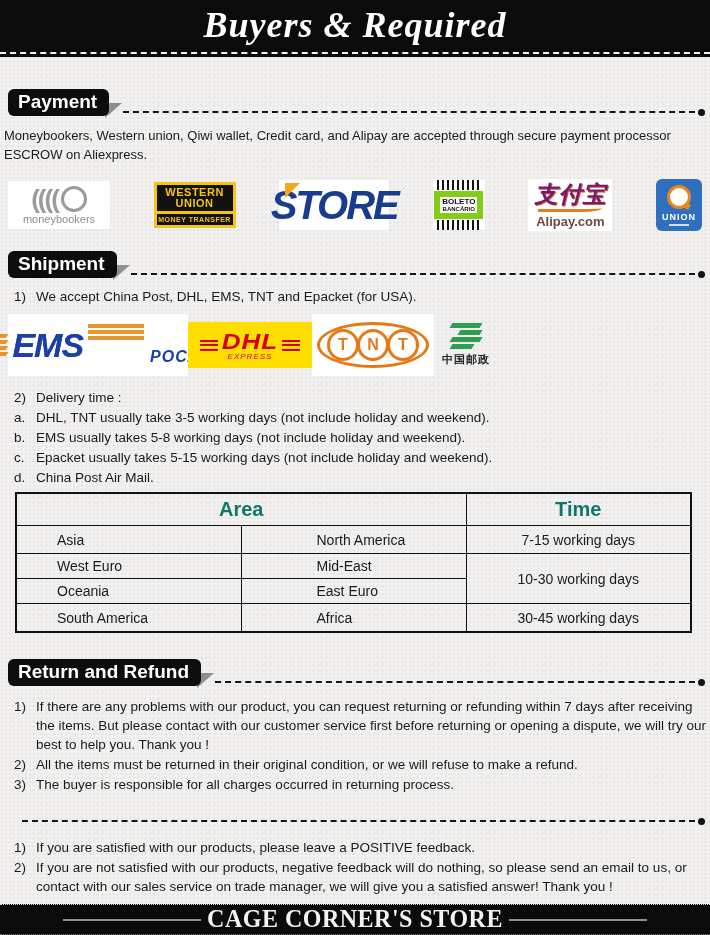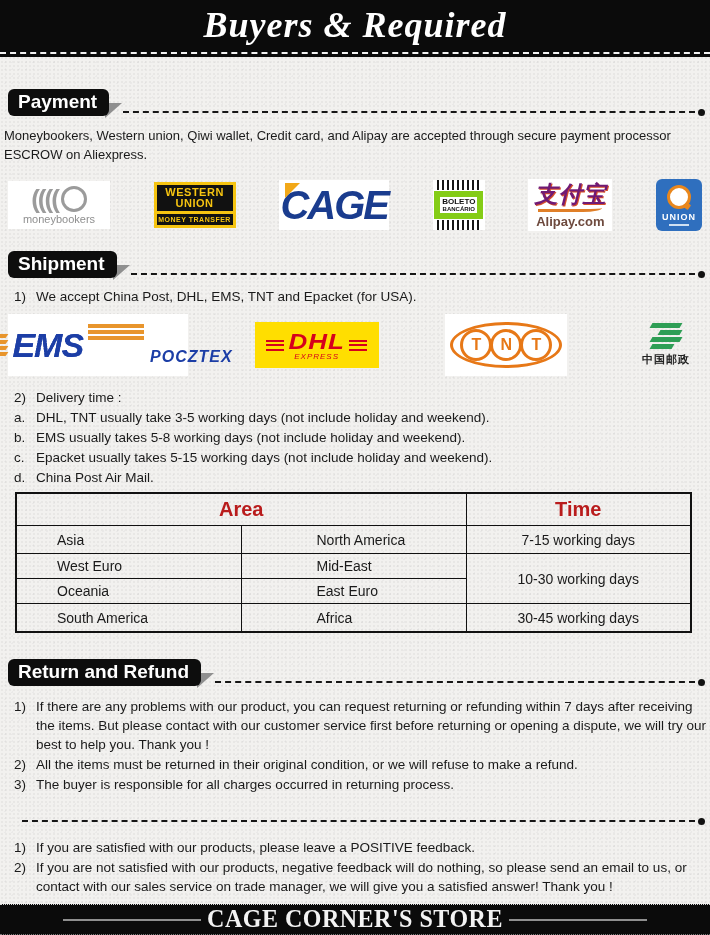--- a/index.html
+++ b/index.html
@@ -66,21 +66,21 @@
   .alipay{width:84px;height:52px;}
   .alipay-cn{font-size:23px;font-weight:bold;color:#701a75;line-height:24px;letter-spacing:1px;text-shadow:1px 1px 0 #d8502a;font-style:italic;}
   .alipay-swoosh{width:64px;height:5px;border-bottom:3px solid #e07f28;border-radius:0 0 60%/8px 8px;margin-top:-2px;}
   .alipay-en{font-size:13px;color:#6e4a3e;margin-top:2px;font-weight:bold;}
   .qiwi{width:46px;height:52px;background:#2f6fbe;border-radius:6px;justify-content:center;}
   .qiwi-q{width:18px;height:18px;background:#fff;border:3px solid #e9871d;border-radius:50%;position:relative;}
   .qiwi-q::after{content:"";position:absolute;right:-2px;bottom:-3px;width:6px;height:6px;background:#e9871d;border-radius:1px;transform:rotate(35deg);}
   .qiwi-text{color:#fff;font-size:9px;font-weight:bold;margin-top:3px;letter-spacing:1px;}
   .qiwi-sub{width:20px;height:2px;background:#cfe0f2;margin-top:2px;}
   
-  .ship-logos{display:flex;align-items:center;justify-content:space-between;margin:4px 12px 0 8px;height:70px;}
+  .ship-logos{display:flex;align-items:center;margin:4px 12px 0 8px;height:70px;}
   .ems{width:180px;height:62px;flex-direction:row;gap:2px;}
   .ems-wing{display:flex;flex-direction:column;align-items:flex-end;gap:2px;margin-right:3px;}
   .ems-wing i{display:block;height:4px;background:#e8952c;transform:skewX(-35deg);}
   .ems-word{font-size:34px;font-weight:bold;font-style:italic;color:#1c3ea6;letter-spacing:-1px;line-height:34px;
     background:repeating-linear-gradient(180deg,#1c3ea6 0 4px,#ffffff 4px 5px);-webkit-background-clip:text;background-clip:text;}
   .ems-right{display:flex;flex-direction:column;gap:2px;margin:2px 0 0 3px;align-self:flex-start;padding-top:8px;}
   .ems-right i{display:block;width:56px;height:4px;background:#e8952c;}
   .ems-sub{font-size:16px;font-weight:bold;font-style:italic;color:#1c3ea6;margin-left:4px;align-self:flex-end;padding-bottom:10px;letter-spacing:1px;}
   .dhl{width:124px;height:46px;background:#ffde00;flex-direction:row;gap:4px;}
   .dhl-lines{width:18px;height:11px;background:repeating-linear-gradient(180deg,#d6001c 0 2px,transparent 2px 4.5px);}
@@ -92,21 +92,21 @@
   .tnt-circle{width:26px;height:26px;border:3px solid #e77817;border-radius:50%;background:#fff;color:#e77817;
     font-weight:bold;font-size:16px;display:flex;align-items:center;justify-content:center;margin:0 -1px;}
   .cpost{width:64px;height:66px;background:transparent;}
   .cp-mark{display:flex;flex-direction:column;gap:2px;align-items:center;margin-bottom:3px;}
   .cp-mark i{display:block;height:5px;background:#2e9e55;transform:skewX(-30deg);}
   .cp-text{font-size:11px;font-weight:bold;color:#222;letter-spacing:1px;}
   
   table.ship-table{border-collapse:collapse;margin:5px 0 0 15px;width:677px;table-layout:fixed;}
   .ship-table th,.ship-table td{border:1px solid #111;}
   .ship-table{border:2px solid #111;}
-  .ship-table th{height:29px;color:#b91c1c;font-size:20px;font-weight:bold;text-align:center;}
+  .ship-table th{height:29px;color:#0f766e;font-size:20px;font-weight:bold;text-align:center;}
   .ship-table td{height:25px;font-size:14px;}
   .td-c1{padding-left:40px;width:207px;box-sizing:border-box;}
   .td-c2{padding-left:75px;width:241px;box-sizing:border-box;}
   .td-time{text-align:center;width:229px;}
   
   .mt-pay{margin-top:32px;}
   .mt-ship{margin-top:17px;}
   .mt-ret{margin-top:26px;}
   .mt-fb{margin-top:24px;}
 </style>
@@ -139,21 +139,21 @@
   </div>
   <div class="logo-box wu">
     <div class="wu-top">
       <div>WESTERN</div>
       <div>UNION</div>
     </div>
     <div class="wu-bot">MONEY TRANSFER</div>
   </div>
   <div class="logo-box visa">
     <span class="visa-flag"></span>
-    <div class="visa-word">CAGE</div>
+    <div class="visa-word">STORE</div>
   </div>
   <div class="logo-box boleto">
     <div class="bars"></div>
     <div class="boleto-label">
       <div class="boleto-l1">BOLETO</div>
       <div class="boleto-l2">BANCÁRIO</div>
     </div>
     <div class="bars"></div>
   </div>
   <div class="logo-box alipay">

